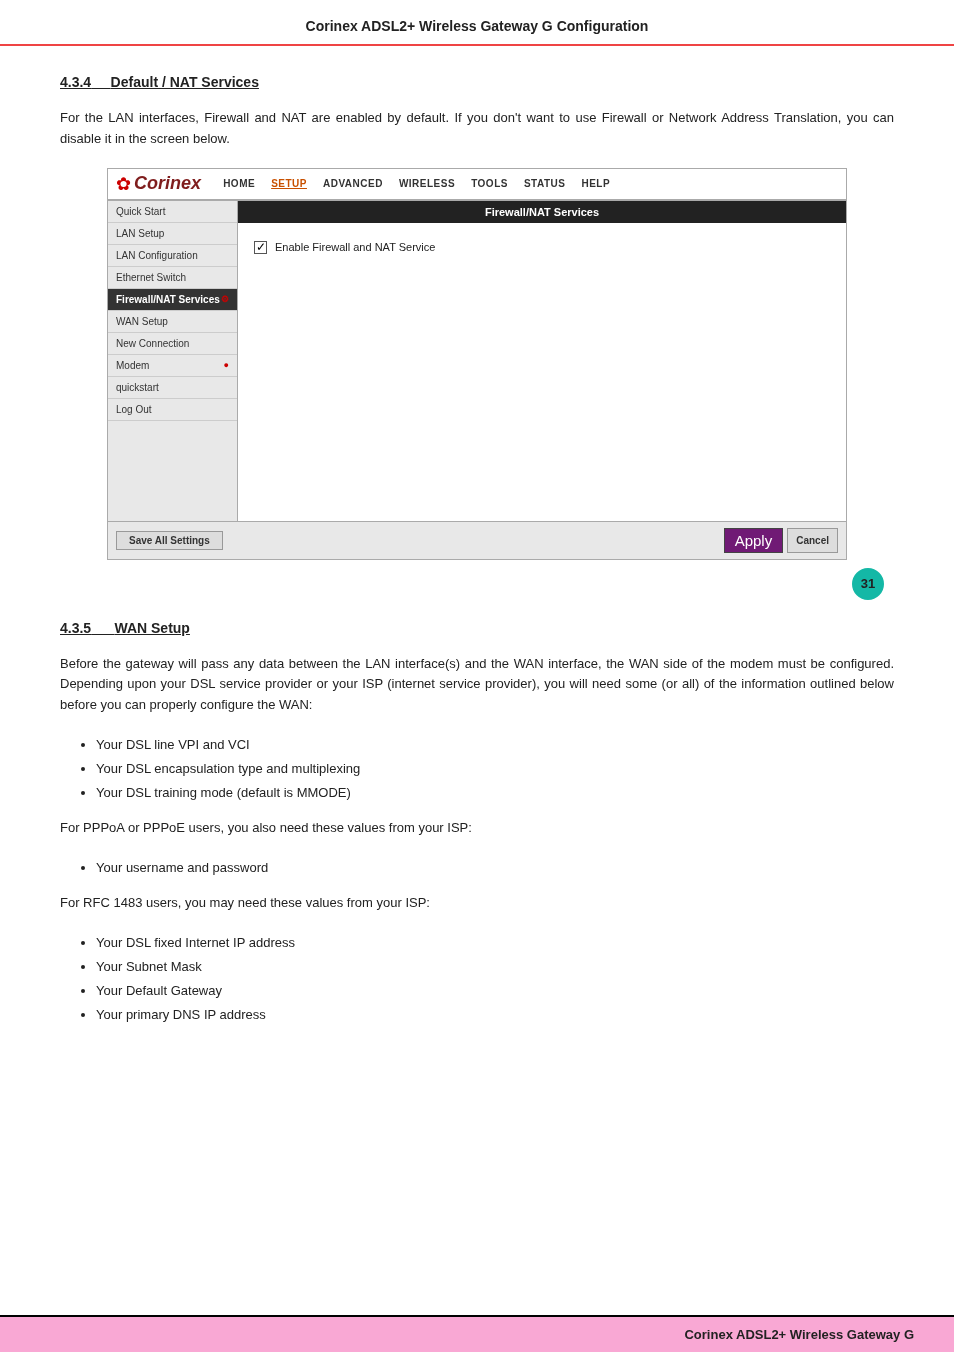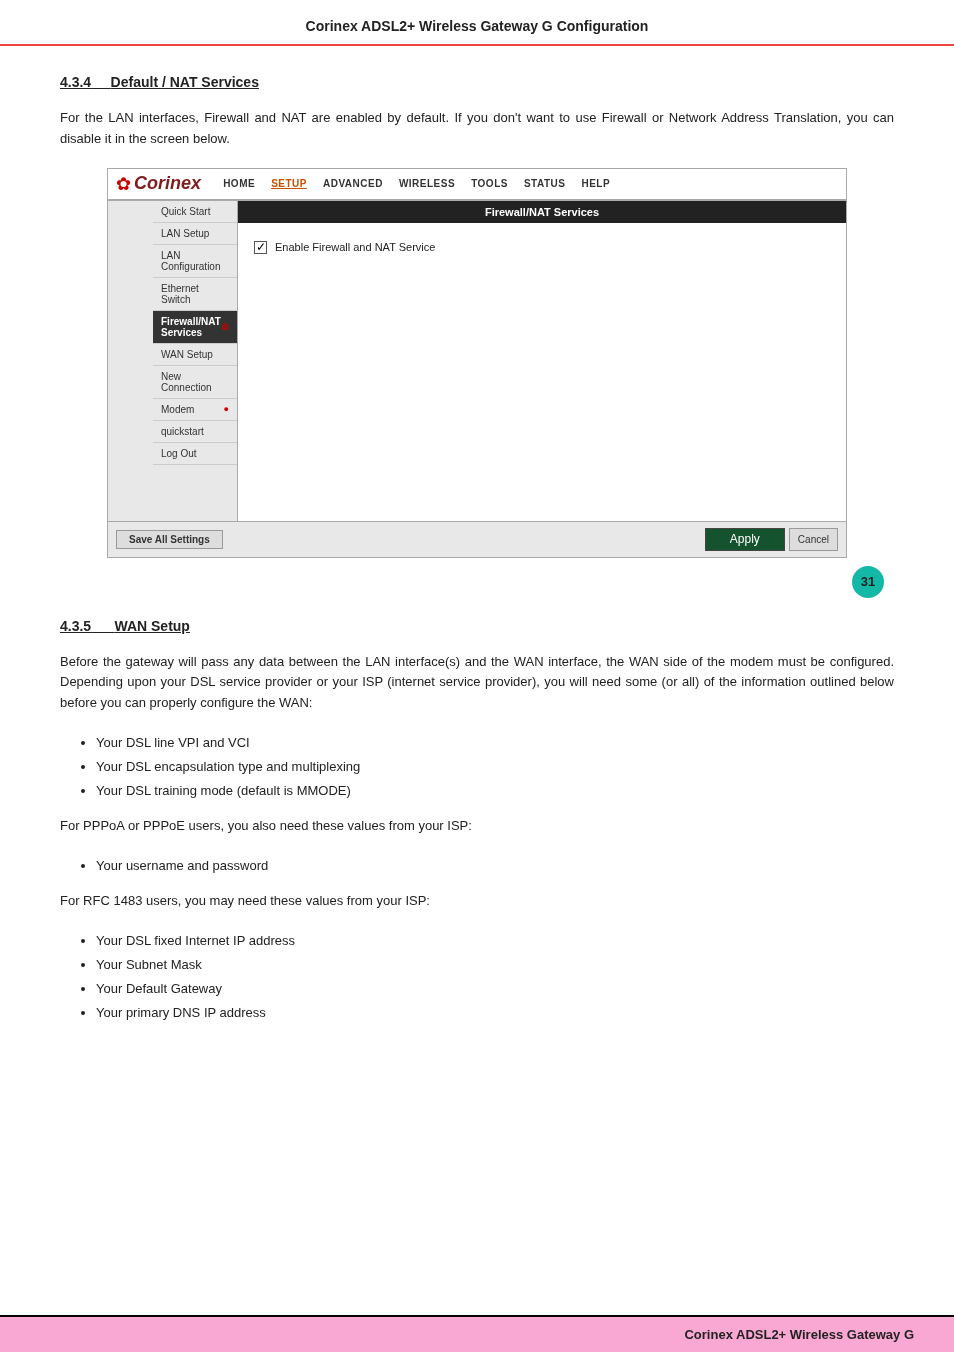--- a/index.html
+++ b/index.html
@@ -102,21 +102,20 @@
       display: flex;
       min-height: 320px;
     }
 
     
     .router-sidebar {
       width: 130px;
       background: #e8e8e8;
       border-right: 1px solid #aaa;
       flex-shrink: 0;
-      padding-left: 45px;
     }
 
     .sidebar-item {
       padding: 5px 8px;
       font-size: 10px;
       cursor: pointer;
       color: #333;
       border-bottom: 1px solid #ccc;
     }
 
@@ -203,35 +202,36 @@
       border: 1px solid #999;
       cursor: pointer;
     }
 
     .footer-buttons {
       display: flex;
       gap: 4px;
     }
 
     .apply-btn {
-      font-size: 12px;
-      padding: 3px 24px;
-      background: #14532d;
+      font-size: 15px;
+      padding: 3px 10px;
+      background: #701a75;
       color: #fff;
       border: 1px solid #444;
       cursor: pointer;
     }
 
     .cancel-btn {
       font-size: 10px;
       padding: 5px 8px;
       background: #ddd;
       color: #333;
       border: 1px solid #999;
       cursor: pointer;
+      font-weight: bold;
     }
 
     
     .page-number-container {
       display: flex;
       justify-content: flex-end;
       padding-right: 10px;
       margin-top: -20px;
       margin-bottom: 20px;
     }

